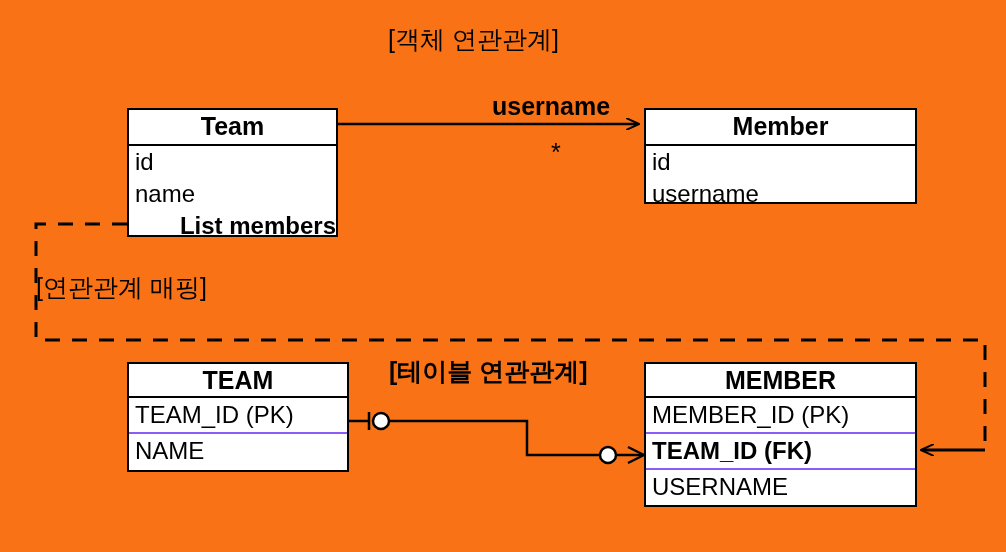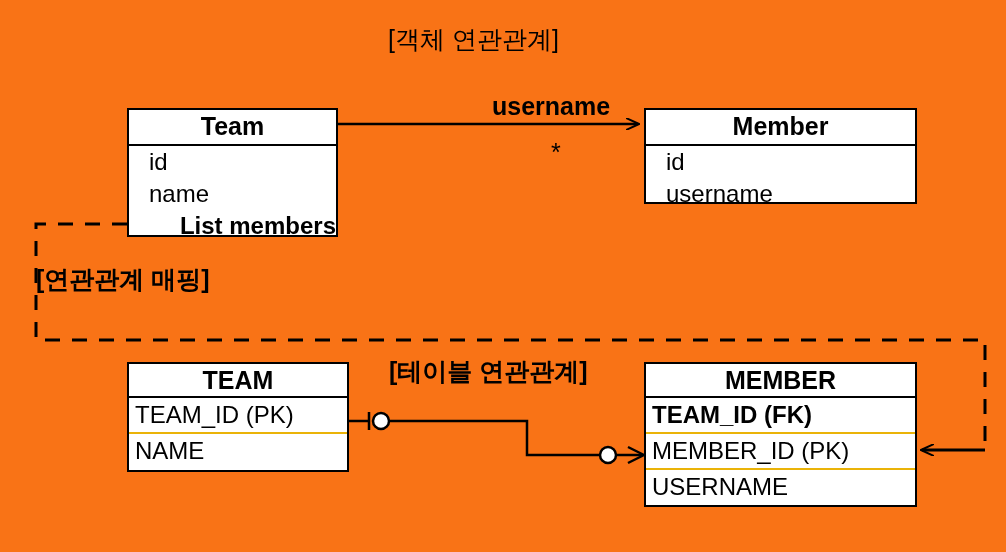--- a/index.html
+++ b/index.html
@@ -45,21 +45,21 @@
     font-weight: bold;
     font-size: 25px;
     line-height: 30px;
     padding: 1px 0 3px 0;
     border-bottom: 2px solid #000;
     background: #ffffff;
   }
   .uml-attr {
     font-size: 24px;
     line-height: 32px;
-    padding-left: 20px;
+    padding-left: 6px;
     white-space: nowrap;
   }
   .uml-attr.bold {
     font-weight: bold;
     text-align: right;
   }
 
   
   .tbl-box {
     position: absolute;
@@ -72,21 +72,21 @@
     font-weight: bold;
     font-size: 25px;
     line-height: 32px;
     border-bottom: 2px solid #000;
     background: #ffffff;
   }
   .tbl-row {
     font-size: 24px;
     line-height: 34px;
     padding-left: 6px;
-    border-bottom: 2px solid #eab308;
+    border-bottom: 2px solid #8b5cf6;
     white-space: nowrap;
     background: #ffffff;
   }
   .tbl-row.last {
     border-bottom: none;
   }
   .tbl-row.bold {
     font-weight: bold;
   }
 
@@ -118,34 +118,34 @@
 
   <div class="uml-box" style="left:644px; top:108px; width:273px; height:96px;">
     <div class="uml-header">Member</div>
     <div class="uml-attr">id</div>
     <div class="uml-attr">username</div>
   </div>
 
   <div class="edge-label" style="left:492px; top:92px;">username</div>
   <div class="mult-label" style="left:551px; top:138px;">*</div>
 
-  <div class="title-text" style="left:36px; top:263px;font-weight:bold;">[연관관계 매핑]</div>
+  <div class="title-text" style="left:36px; top:271px;">[연관관계 매핑]</div>
 
   <div class="title-text" style="left:389px; top:355px;font-weight:bold;">[테이블 연관관계]</div>
 
   <div class="tbl-box" style="left:127px; top:362px; width:222px; height:110px;">
     <div class="tbl-header">TEAM</div>
     <div class="tbl-row">TEAM_ID (PK)</div>
     <div class="tbl-row last">NAME</div>
   </div>
 
   <div class="tbl-box" style="left:644px; top:362px; width:273px; height:145px;">
     <div class="tbl-header">MEMBER</div>
+    <div class="tbl-row">MEMBER_ID (PK)</div>
     <div class="tbl-row bold">TEAM_ID (FK)</div>
-    <div class="tbl-row">MEMBER_ID (PK)</div>
     <div class="tbl-row last">USERNAME</div>
   </div>
 
   <svg class="svg-layer" viewBox="0 0 1006 552">
     <defs>
       <marker id="arrowOpen" markerWidth="14" markerHeight="12" refX="12" refY="6" orient="auto" markerUnits="userSpaceOnUse">
         <path d="M0,0 L13,6 L0,12" fill="none" stroke="#000" stroke-width="2"></path>
       </marker>
       <marker id="arrowOpenLeft" markerWidth="14" markerHeight="12" refX="12" refY="6" orient="auto" markerUnits="userSpaceOnUse">
         <path d="M0,0 L13,6 L0,12" fill="none" stroke="#000" stroke-width="2"></path>

